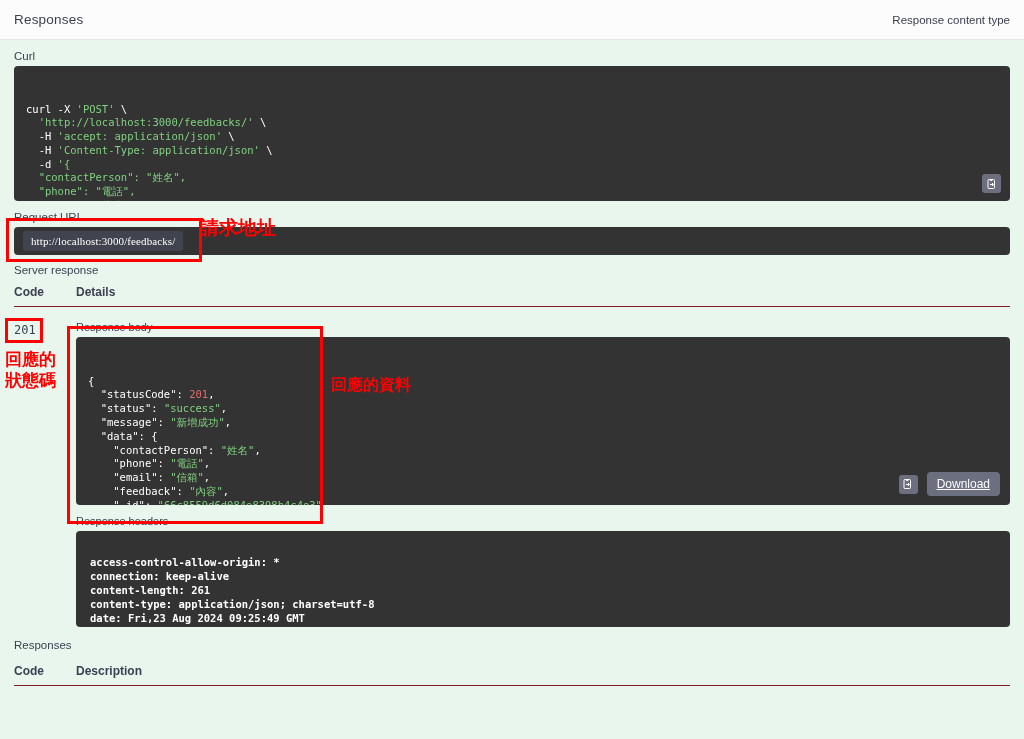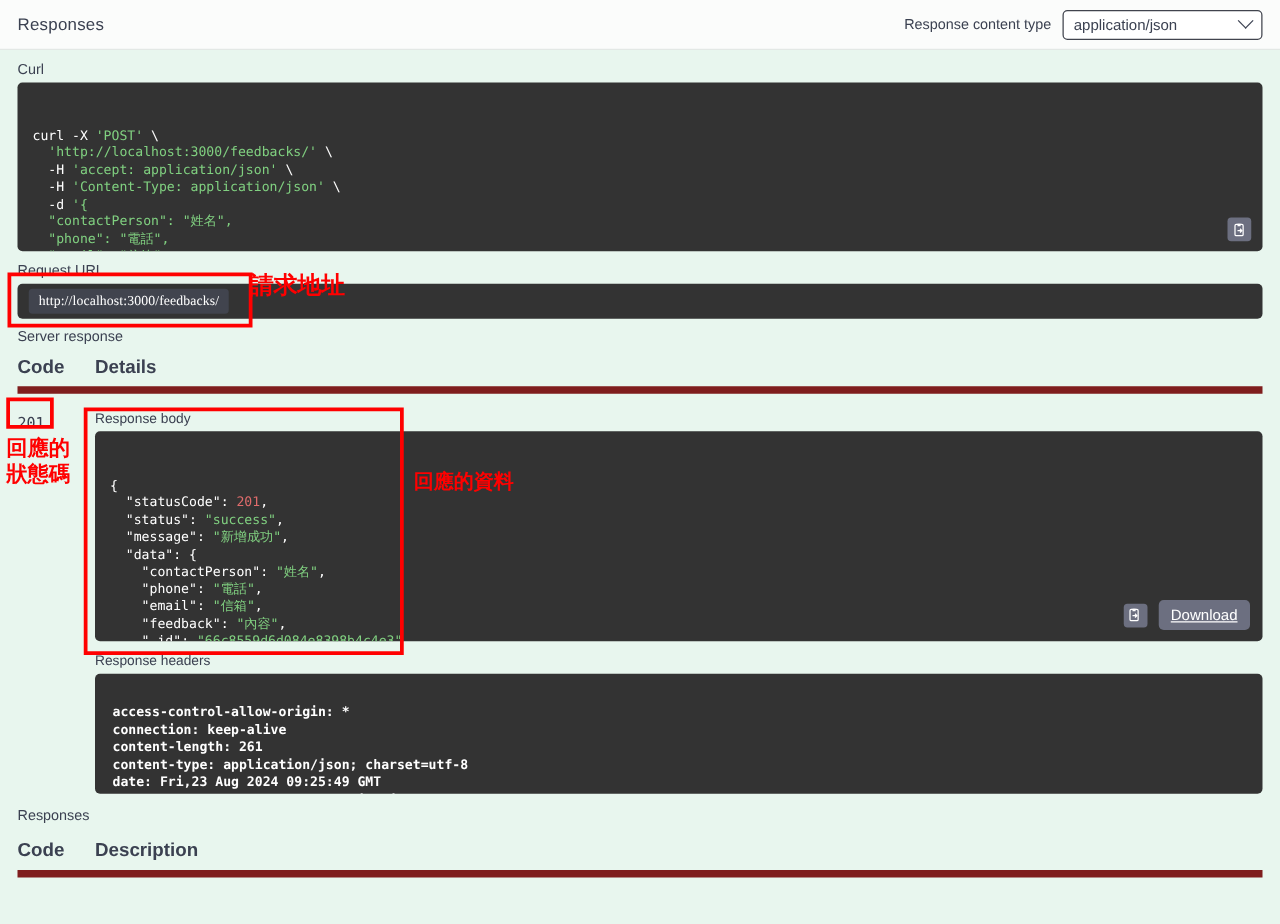--- a/index.html
+++ b/index.html
@@ -112,25 +112,25 @@
     font-size: 11px;
     padding: 4px 8px;
     letter-spacing: .1px;
   }
 
   .server-resp { font-size: 11.5px; color: #3b4151; margin: 9px 0 0 0; }
 
   
   .tbl-head {
     display: flex;
-    font-size: 15px;
+    font-size: 12px;
     font-weight: bold;
     color: #3b4151;
     padding: 9px 0 7px 0;
-    border-bottom: 6px solid #7f1d1d;
+    border-bottom: 1px solid #7f1d1d;
   }
   .col-code { width: 62px; }
   .col-det  { flex: 1; }
 
   .resp-row { display: flex; padding-top: 14px; }
   .code-cell {
     width: 62px;
     font-size: 12px;
     color: #3b4151;
     font-family: "DejaVu Sans Mono", monospace;
@@ -209,24 +209,20 @@
     pointer-events: none;
   }
 </style>
 </head>
 <body>
 
 <div class="topbar">
   <div class="topbar-title">Responses</div>
   <div class="topbar-right">
     <span class="ct-label">Response content type</span>
-    <div class="ct-select">
-      <span>application/json</span>
-      <span class="chev"></span>
-    </div>
   </div>
 </div>
 
 <div class="page">
 
   <div class="sec-label">Curl</div>
   <div class="codeblock curl">
     <div id="curl-lines"><div><span class="tok-white">curl -X </span><span class="tok-green">'POST'</span><span class="tok-white"> \</span></div><div><span class="tok-white">  </span><span class="tok-green">'http://localhost:3000/feedbacks/'</span><span class="tok-white"> \</span></div><div><span class="tok-white">  -H </span><span class="tok-green">'accept: application/json'</span><span class="tok-white"> \</span></div><div><span class="tok-white">  -H </span><span class="tok-green">'Content-Type: application/json'</span><span class="tok-white"> \</span></div><div><span class="tok-white">  -d </span><span class="tok-green">'{</span></div><div><span class="tok-green">  "contactPerson": "姓名",</span></div><div><span class="tok-green">  "phone": "電話",</span></div><div><span class="tok-green">  "email": "信箱",</span></div></div>
     <div class="copy-btn" style="right:9px; bottom:8px;">
       <svg viewBox="0 0 24 24" fill="none" stroke="#ffffff" stroke-width="2">

